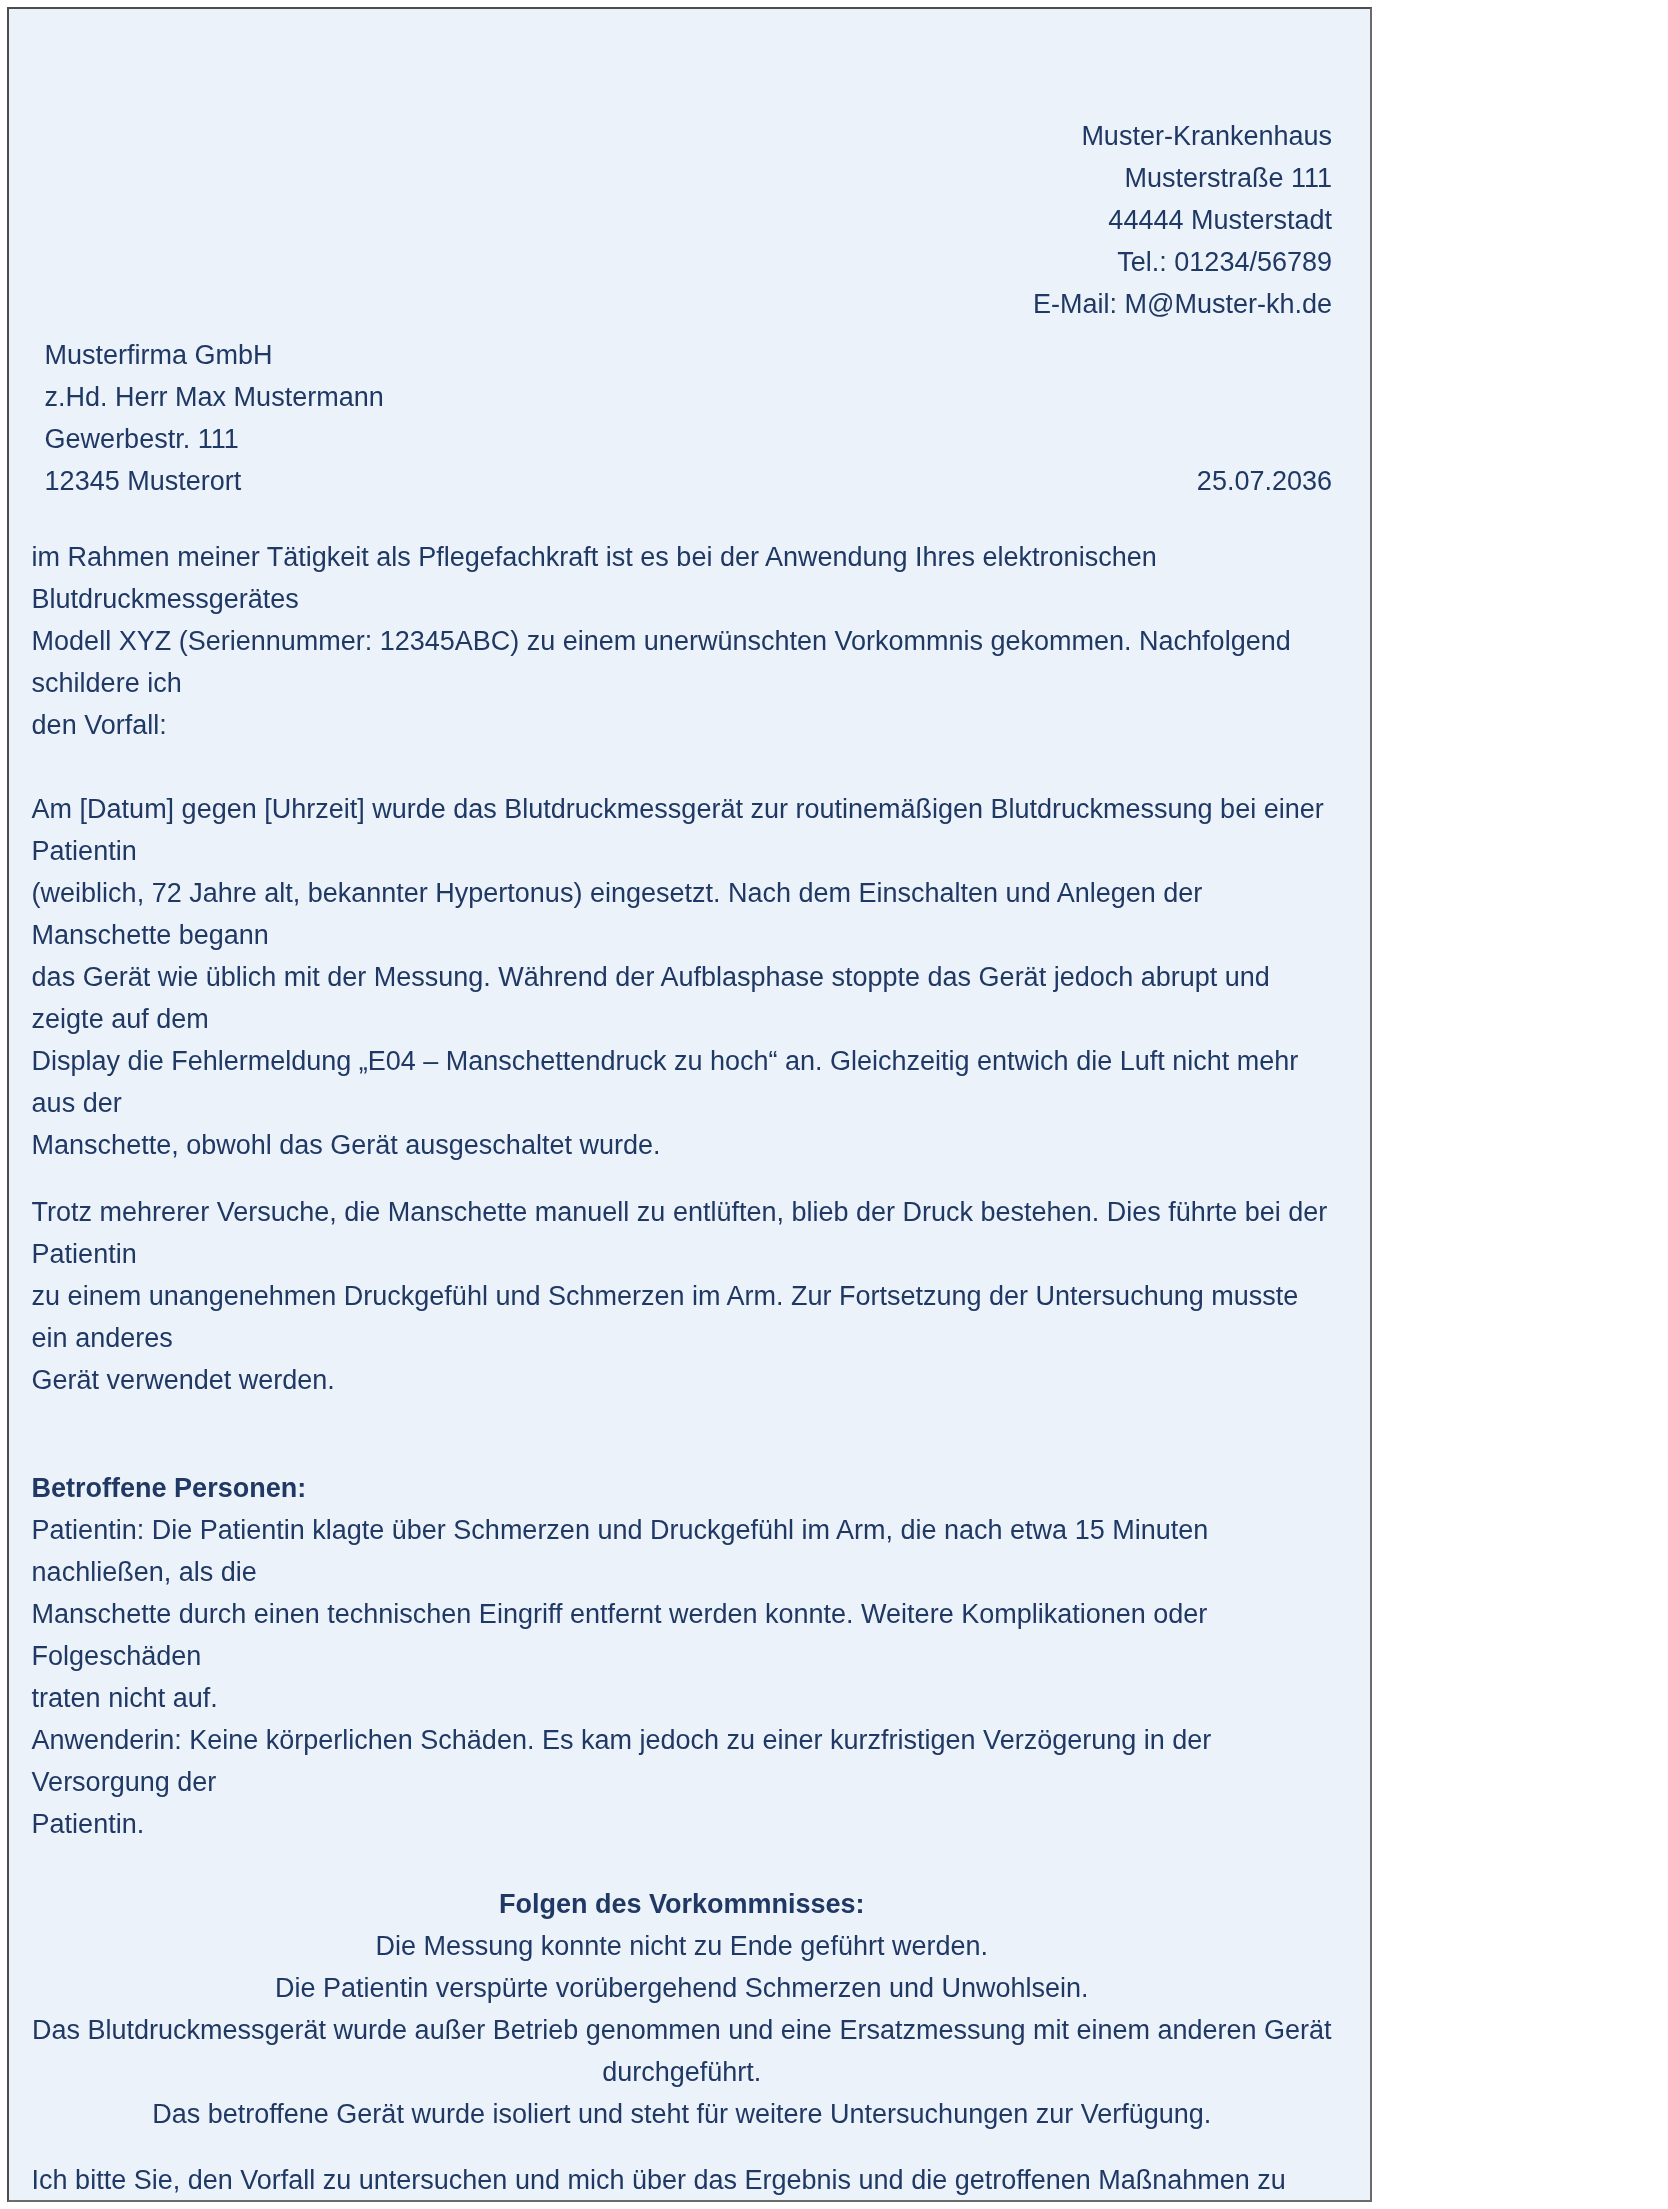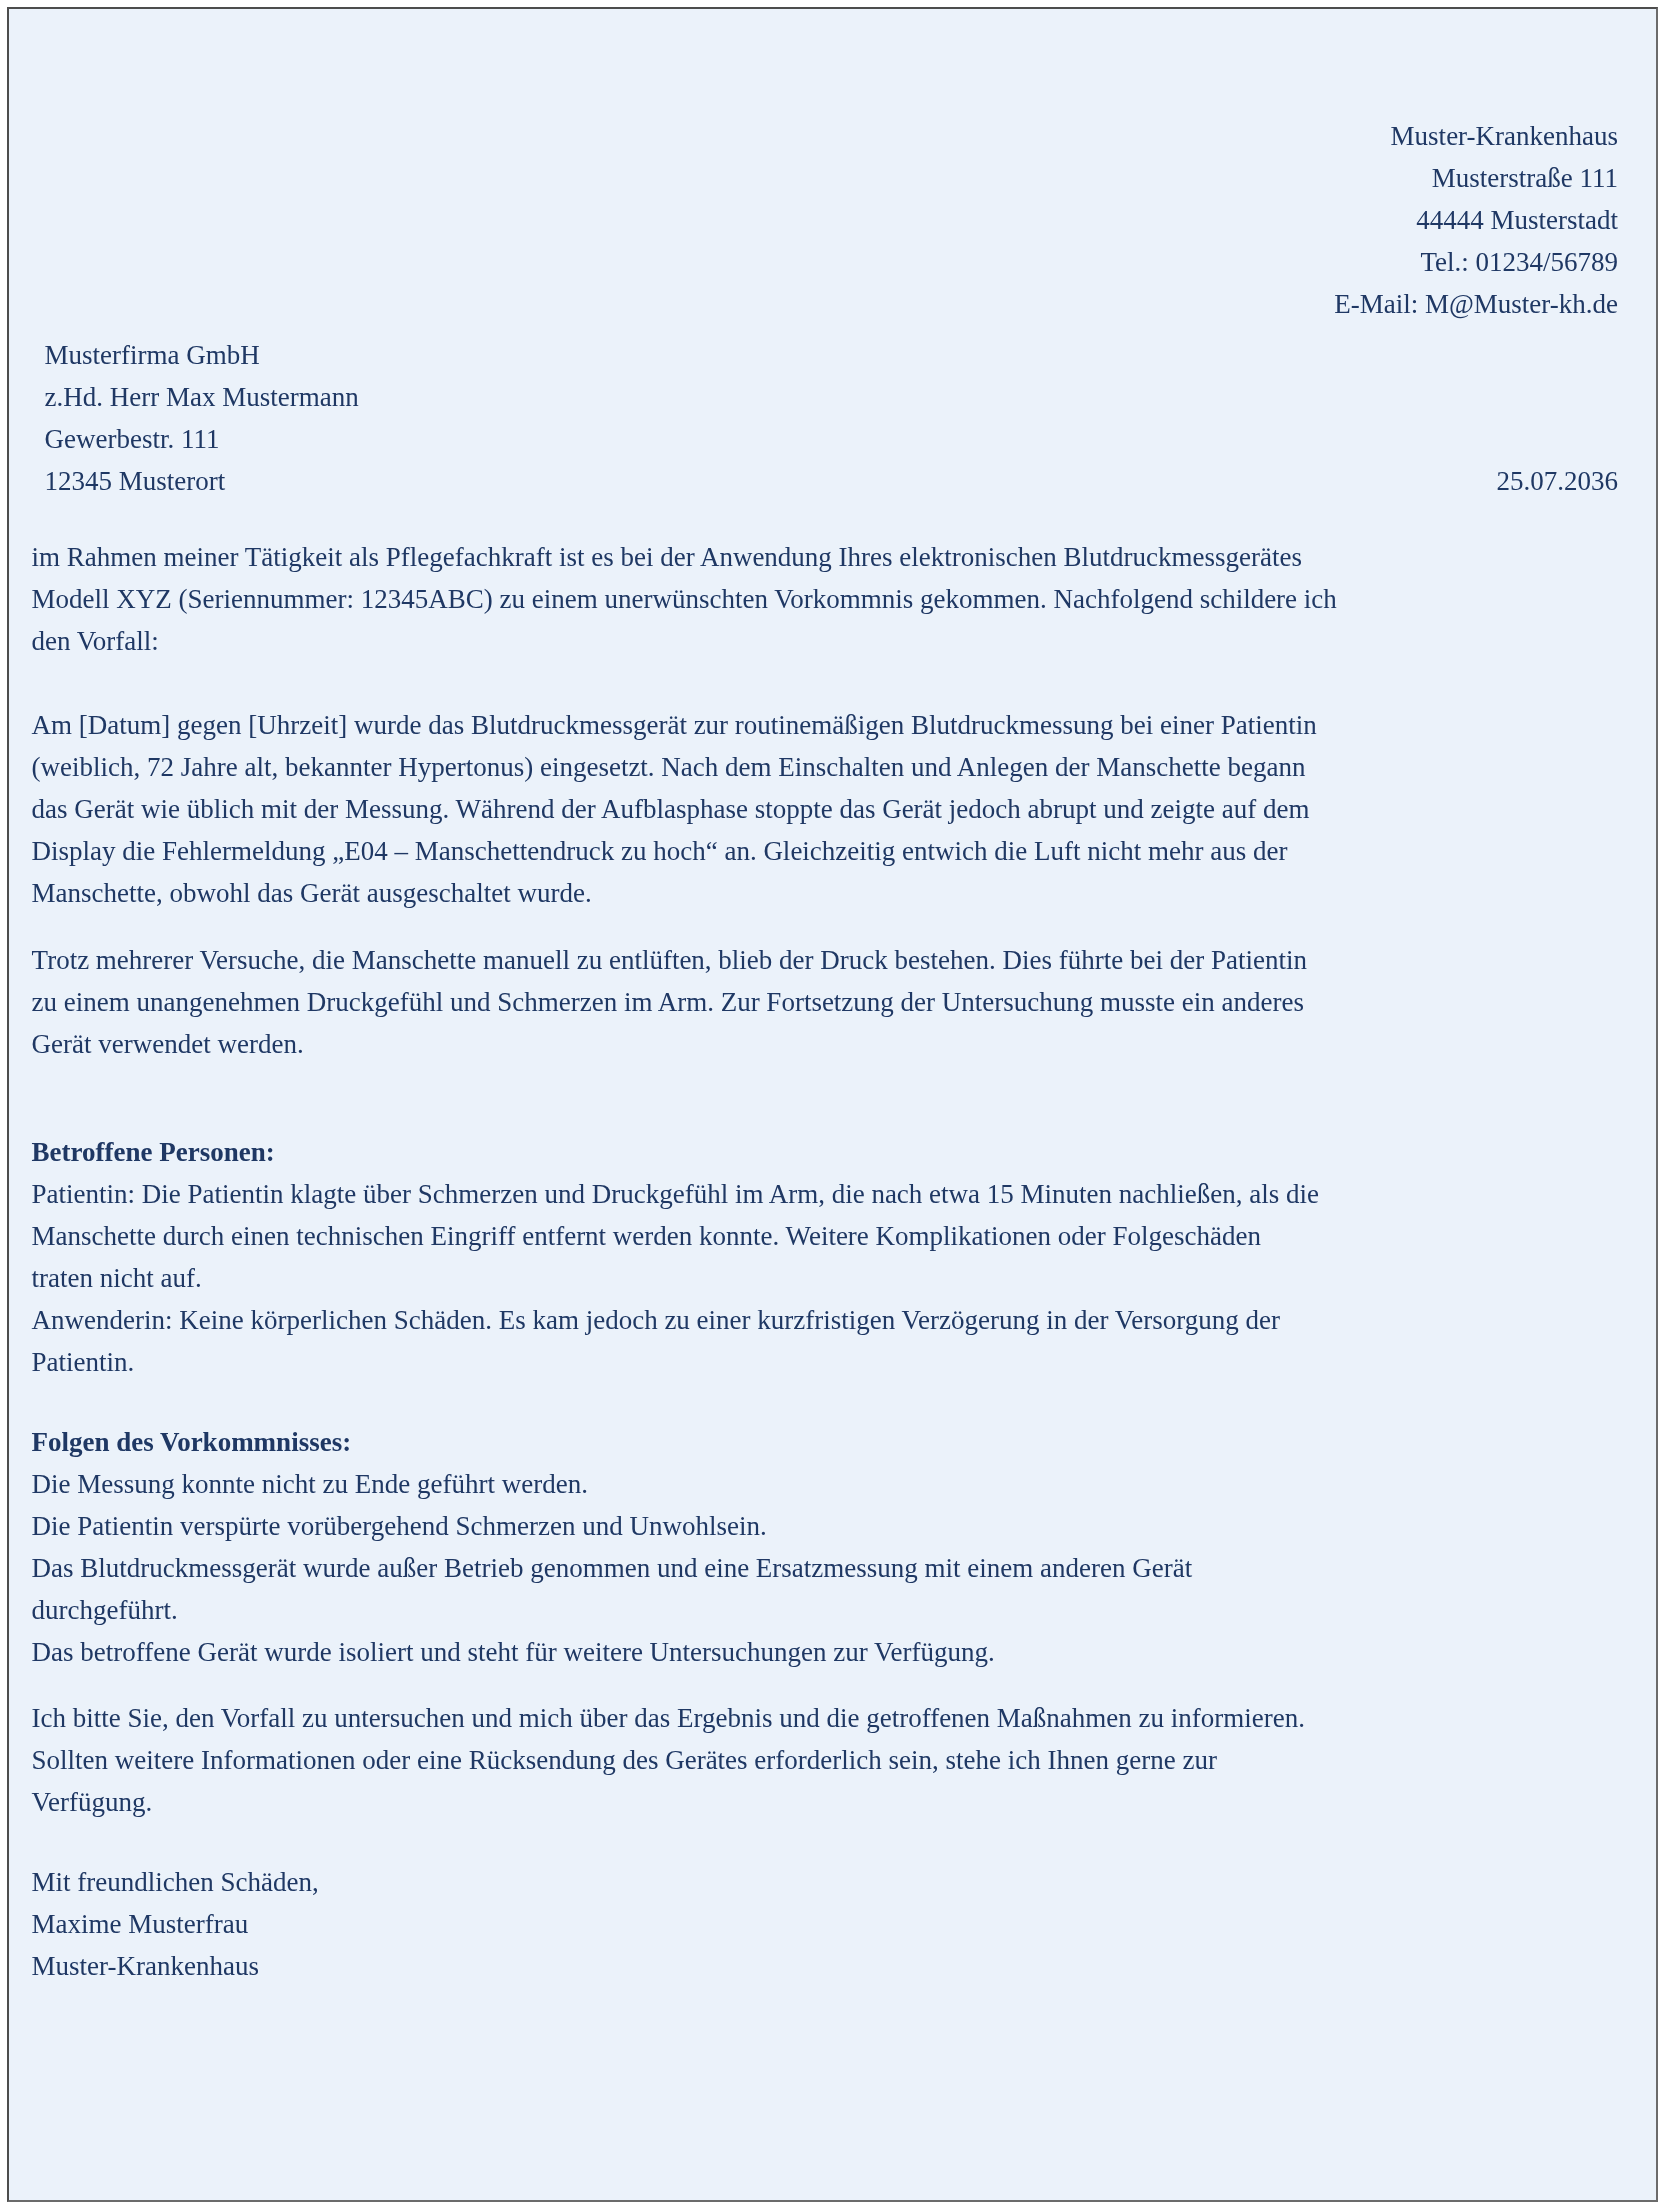--- a/index.html
+++ b/index.html
@@ -7,45 +7,45 @@
     padding: 0;
     width: 1669px;
     height: 2209px;
     background: #ffffff;
     overflow: hidden;
   }
   .page {
     position: absolute;
     top: 7px;
     left: 7px;
-    width: 1651px;
+    width: 1365px;
     height: 2195px;
     box-sizing: border-box;
     background: #EBF2FA;
     border: 2.6px solid #4D4D4D;
     border-bottom-color: #6b6b6b;
     border-right-color: #6b6b6b;
     padding: 106px 38px 26px 22.6px;
     color: #1F3864;
-    font-family: Liberation Serif, serif;
+    font-family: Liberation Sans, sans-serif;
     font-size: 27px;
     line-height: 42px;
     overflow: hidden;
   }
   .pre { white-space: pre-line; }
   .sender { text-align: right; }
   .recipient-row { position: relative; margin-top: 8.7px; }
   .recipient { margin-left: 13px; }
   .date { position: absolute; right: 0; bottom: 0; }
   .salutation { margin-top: 130px; }
   .p-intro { margin-top: 34px; }
   .p-incident { margin-top: 42px; }
   .p-attempts { margin-top: 25px; }
   .section-affected { margin-top: 66px; }
-  .section-consequences { margin-top: 38px; }
+  .section-consequences { margin-top: 38px; text-align: center; }
   .section-heading { font-weight: bold; }
   .p-request { margin-top: 24px; }
   .closing { margin-top: 38px; }
 </style>
 </head>
 <body>
 
 <div class="page">
 
   <div class="sender pre">Muster-Krankenhaus

